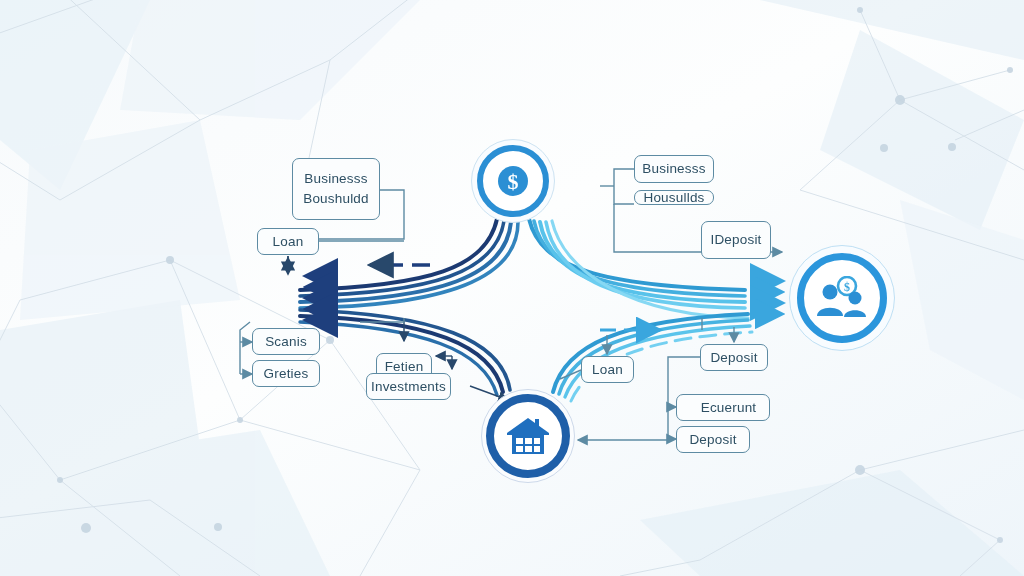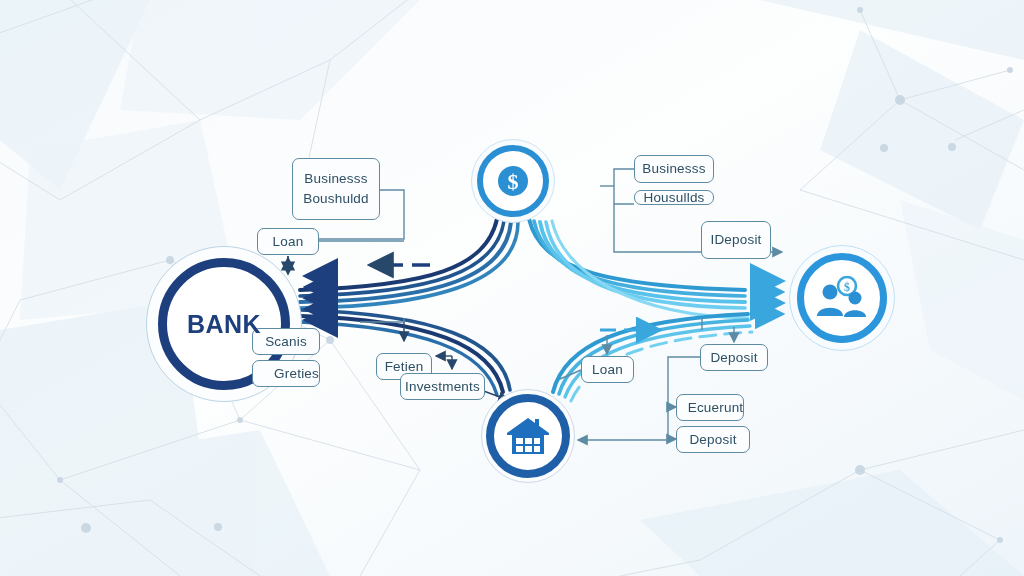--- a/index.html
+++ b/index.html
@@ -239,25 +239,20 @@
 
       <path d="M668,407 L676,407" marker-end="url(#ahCon)"></path>
       <path d="M668,439 L676,439" marker-end="url(#ahCon)"></path>
 
       <path d="M668,440 L578,440" marker-end="url(#ahCon)"></path>
 
       <path d="M702,330 L702,318"></path>
     </g>
   </svg>
 
-  <div class="node" id="bank">
-    <div class="node-ring outer"></div>
-    <div class="node-ring inner"></div>
-    <div class="lbl">BANK</div>
-  </div>
 
   <div class="node" id="hub-top">
     <div class="node-ring outer"></div>
     <div class="node-ring inner"></div>
     <svg width="36" height="36" viewBox="0 0 36 36">
       <circle cx="18" cy="18" r="15" fill="#2b8fd4"></circle>
       <text x="18" y="25.5" text-anchor="middle" font-family="Liberation Serif, serif" font-size="22" font-weight="bold" fill="#ffffff">$</text>
     </svg>
   </div>
 
@@ -313,41 +308,41 @@
   </div>
 
   <div class="box" style="left:701px;top:221px;width:70px;height:38px;">
     <span>IDeposit</span>
   </div>
 
   <div class="box" style="left:252px;top:328px;width:68px;height:27px;text-align:right;">
     <span>Scanis</span>
   </div>
 
-  <div class="box" style="left:252px;top:360px;width:68px;height:27px;align-items:flex-end;">
+  <div class="box" style="left:252px;top:360px;width:68px;height:27px;">
     <span>Greties</span>
   </div>
 
   <div class="box" style="left:376px;top:343px;width:56px;height:27px;margin-top:10px;">
     <span>Fetien</span>
   </div>
 
-  <div class="box" style="left:400px;top:373px;width:85px;height:27px;">
+  <div class="box" style="left:366px;top:373px;width:85px;height:27px;">
     <span>Investments</span>
   </div>
 
   <div class="box" style="left:581px;top:356px;width:53px;height:27px;">
     <span>Loan</span>
   </div>
 
   <div class="box" style="left:700px;top:344px;width:68px;height:27px;">
     <span>Deposit</span>
   </div>
 
-  <div class="box" style="left:676px;top:394px;width:68px;height:27px;padding-left:11px;">
+  <div class="box" style="left:676px;top:394px;width:94px;height:27px;padding-left:11px;">
     <span>Ecuerunt</span>
   </div>
 
   <div class="box" style="left:676px;top:426px;width:74px;height:27px;">
     <span>Deposit</span>
   </div>
 
 </div>
 
 </body></html>

